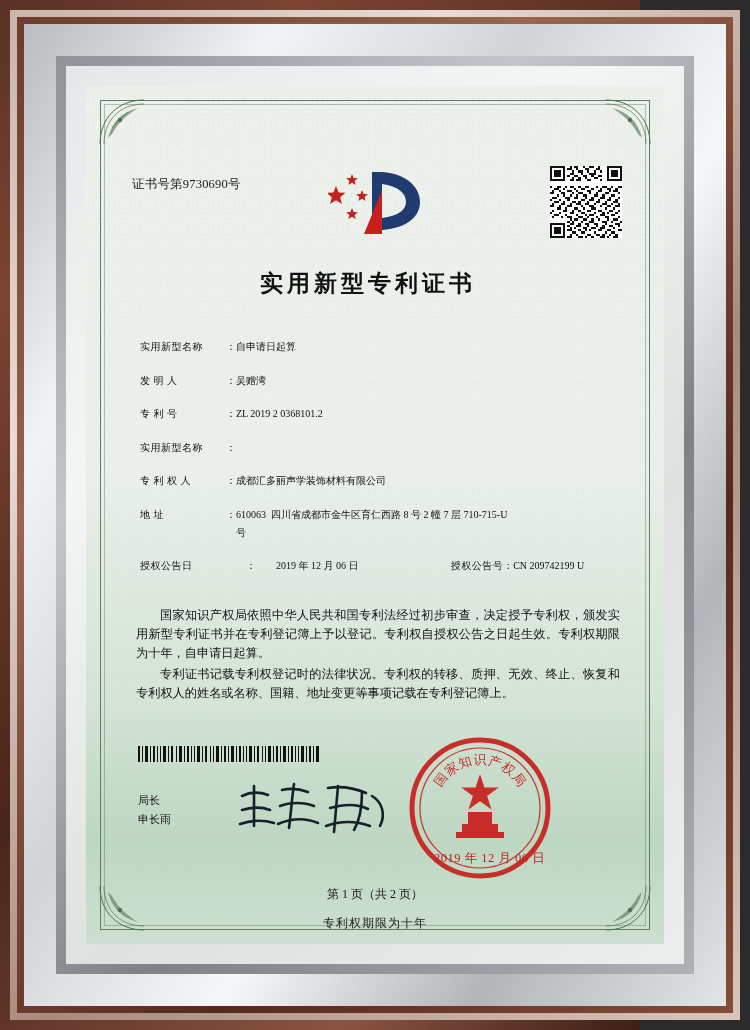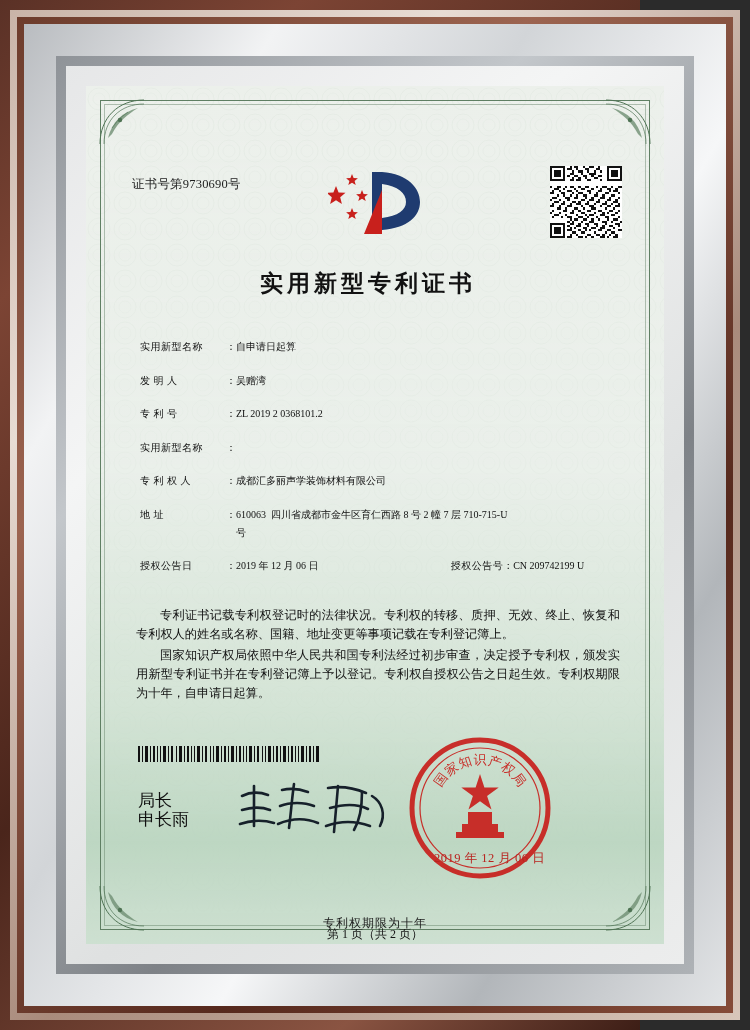--- a/index.html
+++ b/index.html
@@ -154,21 +154,21 @@
   }
   .field-colon { width: 10px; flex: 0 0 10px; }
   .field-value {
     flex: 1 1 auto;
     white-space: pre-wrap;
   }
   .row-pair {
     display: flex;
     width: 100%;
   }
-  .pair-left { flex: 0 0 56%; display: flex; }
+  .pair-left { flex: 0 0 56%; display: flex; gap: 20px; }
   .pair-right { flex: 1 1 auto; display: flex; }
   .pair-right .field-label { width: auto; flex: 0 0 auto; margin-left: 43px; }
 
   
   .paras {
     position: absolute;
     left: 50px; right: 44px;
     top: 520px;
     font-size: 12.2px;
     line-height: 19px;
@@ -187,21 +187,21 @@
     top: 660px;
     width: 182px;
     height: 16px;
   }
 
   
   .sign-block {
     position: absolute;
     left: 52px;
     top: 705px;
-    font-size: 17px;
+    font-size: 11px;
     line-height: 19px;
     color: #111;
   }
   .sign-script {
     position: absolute;
     left: 148px;
     top: 694px;
     width: 160px;
     height: 62px;
     color: #16202a;
@@ -222,21 +222,21 @@
     font-size: 12.5px;
     color: #b9231f;
     letter-spacing: 0.5px;
     white-space: nowrap;
   }
 
   
   .page-no {
     position: absolute;
     left: 0; right: 0;
-    top: 840px;
+    top: 800px;
     text-align: center;
     font-size: 12px;
     color: #141414;
   }
   .back-note {
     position: absolute;
     left: 0; right: 0;
     bottom: 12px;
     text-align: center;
     font-size: 12px;
@@ -601,22 +601,22 @@
             <span class="field-label">授权公告号</span>
             <span class="field-colon">：</span>
             <span class="field-value">CN 209742199 U</span>
           </div>
         </div>
       </div>
 
     </div>
 
     <div class="paras">
+      <p>国家知识产权局依照中华人民共和国专利法经过初步审查，决定授予专利权，颁发实用新型专利证书并在专利登记簿上予以登记。专利权自授权公告之日起生效。专利权期限为十年，自申请日起算。</p>
       <p>专利证书记载专利权登记时的法律状况。专利权的转移、质押、无效、终止、恢复和专利权人的姓名或名称、国籍、地址变更等事项记载在专利登记簿上。</p>
-      <p>国家知识产权局依照中华人民共和国专利法经过初步审查，决定授予专利权，颁发实用新型专利证书并在专利登记簿上予以登记。专利权自授权公告之日起生效。专利权期限为十年，自申请日起算。</p>
     </div>
 
     <div class="barcode">
       <svg width="182" height="16" viewBox="0 0 182 16" shape-rendering="crispEdges">
         <rect width="182" height="16" fill="none"></rect>
         <g fill="#111">
           <rect x="0" y="0" width="2" height="16"></rect>
             <rect x="4" y="0" width="1" height="16"></rect>
           <rect x="7" y="0" width="3" height="16"></rect>
             <rect x="12" y="0" width="1" height="16"></rect>

